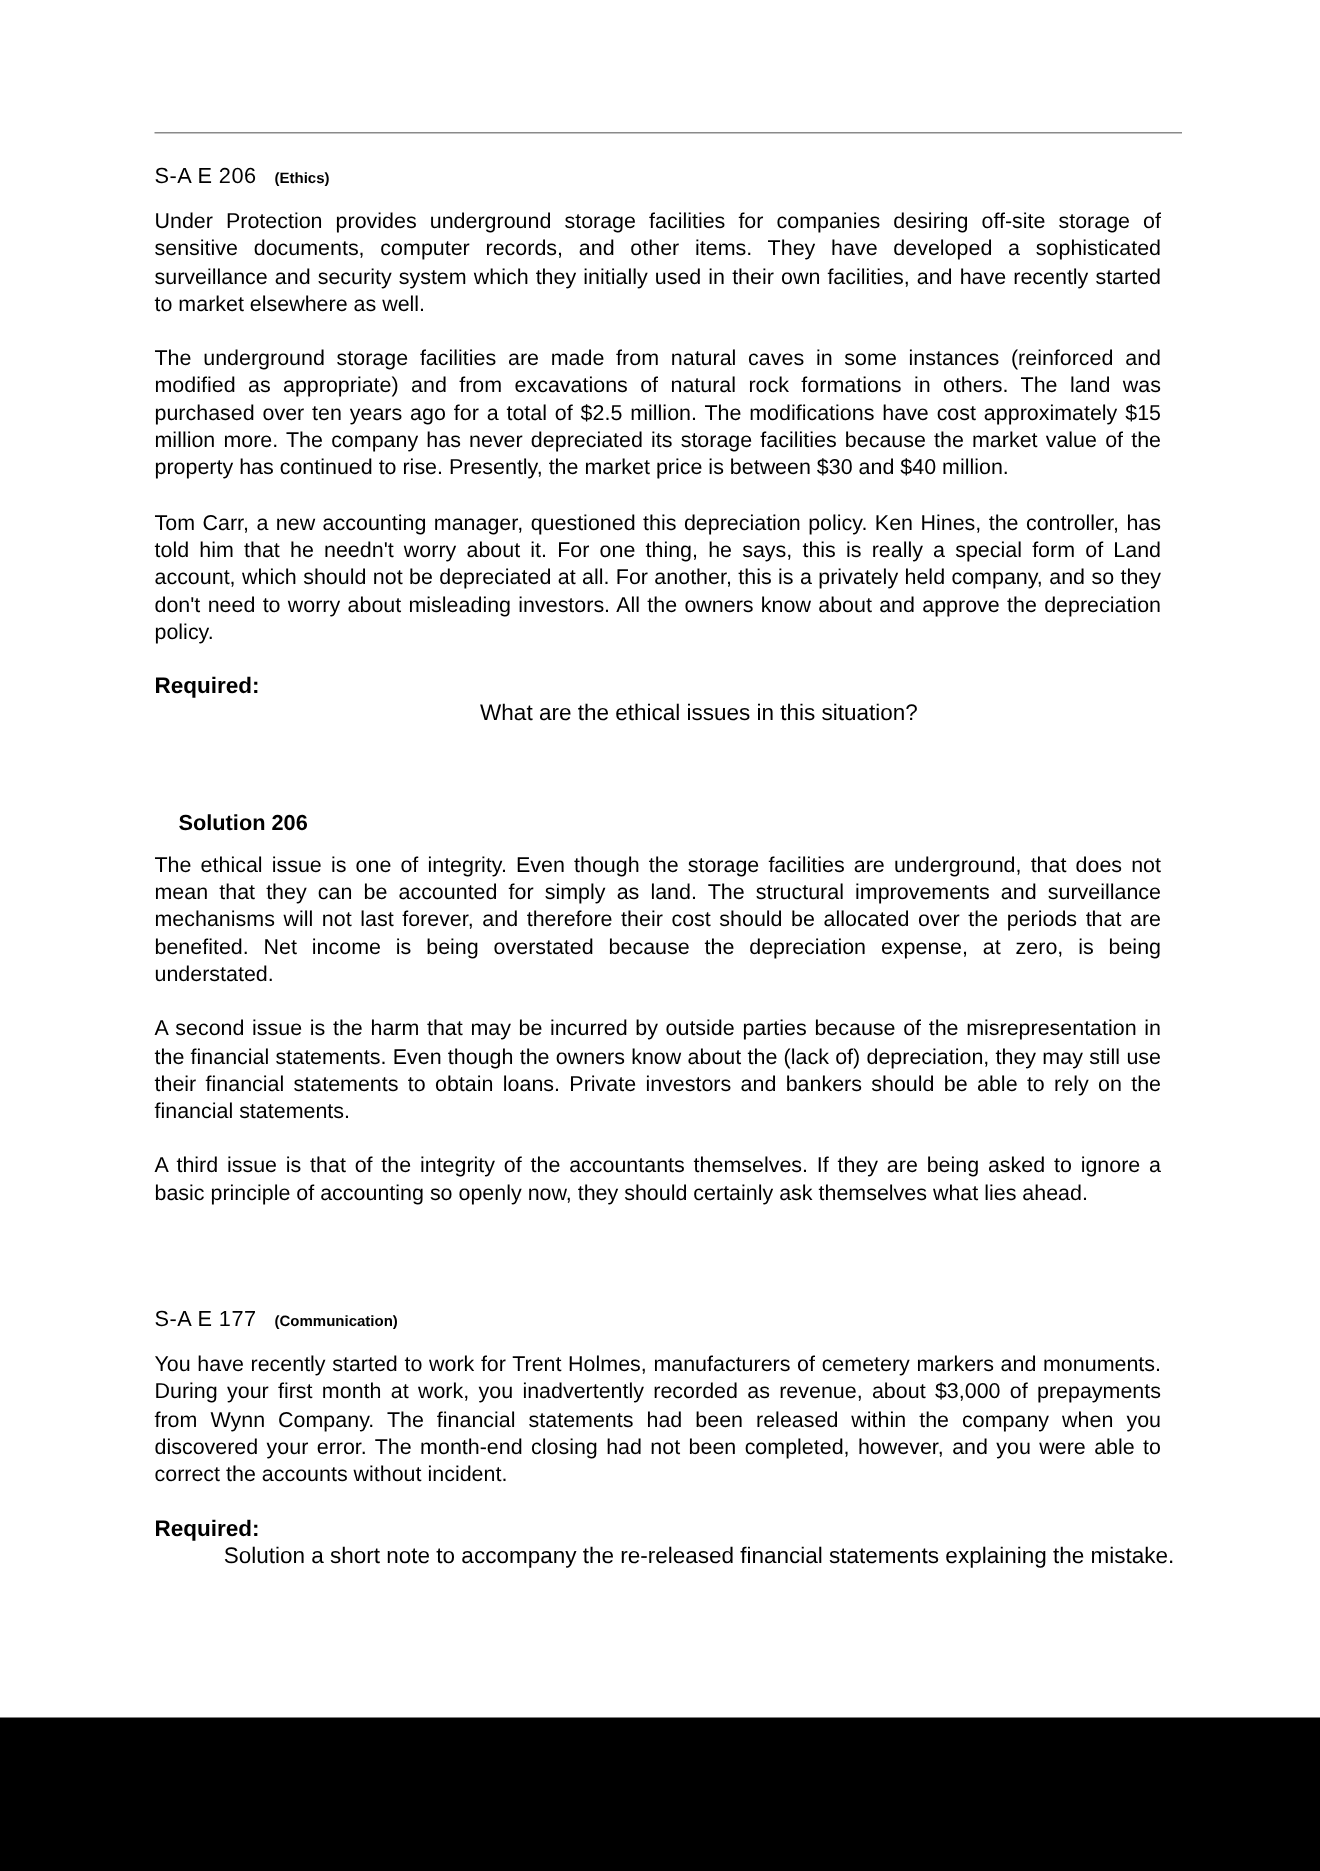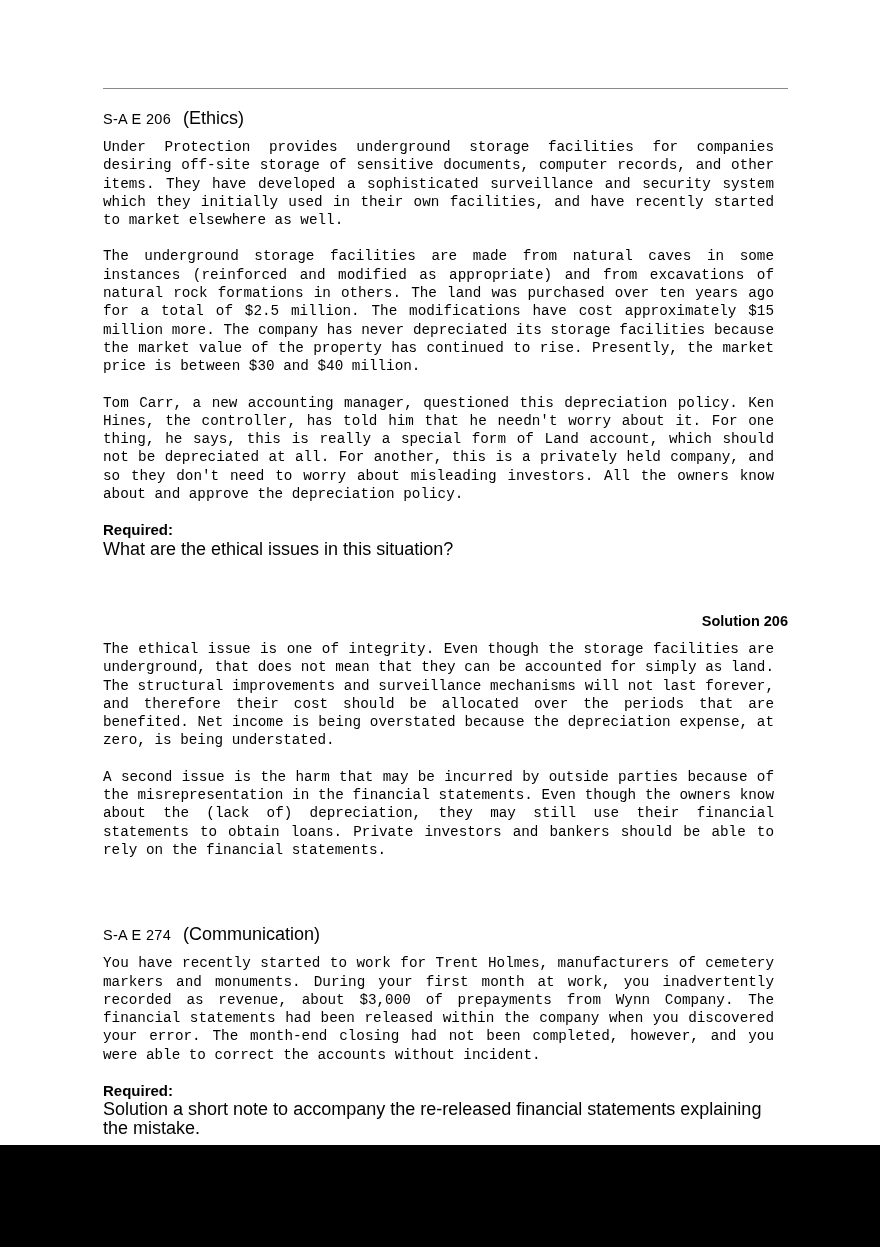--- a/index.html
+++ b/index.html
@@ -32,54 +32,53 @@
     font-size: 14.5px;
     line-height: 18px;
     margin: 0 0 10px 0;
     white-space: nowrap;
   }
   .section-heading .code {
     font-weight: normal;
     letter-spacing: 0.3px;
   }
   .section-heading .kind {
-    font-weight: normal;
+    font-weight: bold;
     margin-left: 12px;
-    font-size: 18px;
+    font-size: 10px;
   }
   p.body-para {
     font-size: 14.3px;
     line-height: 18.3px;
     text-align: justify;
     margin: 0 14px 18px 0;
     hyphens: none;
-    font-family: Liberation Mono, monospace;
   }
   p.body-para:last-child {
     margin-bottom: 0;
   }
   .req-block {
     margin: 0 0 18px 0;
   }
   .req-label {
     font-weight: bold;
     font-size: 15px;
     line-height: 18.3px;
   }
   .req-text {
-    font-size: 18px;
+    font-size: 15px;
     line-height: 18.3px;
-    text-align: left;
+    text-align: center;
+    margin-left: 41px;
   }
   .solution-heading {
     font-weight: bold;
     font-size: 14.5px;
     line-height: 18px;
     margin: 0 0 10px 16px;
-    text-align: right;
   }
   .gap-before-solution {
     height: 36px;
   }
   .gap-before-next-section {
     height: 48px;
   }
   .bottom-band {
     position: absolute;
     left: 0;
@@ -110,25 +109,26 @@
       <div class="req-label">Required:</div>
       <div class="req-text">What are the ethical issues in this situation?</div>
     </div>
 
     <div class="gap-before-solution"></div>
 
     <div class="solution-heading">Solution 206</div>
 
     <p class="body-para">The ethical issue is one of integrity. Even though the storage facilities are underground, that does not mean that they can be accounted for simply as land. The structural improvements and surveillance mechanisms will not last forever, and therefore their cost should be allocated over the periods that are benefited. Net income is being overstated because the depreciation expense, at zero, is being understated.</p>
     <p class="body-para">A second issue is the harm that may be incurred by outside parties because of the misrepresentation in the financial statements. Even though the owners know about the (lack of) depreciation, they may still use their financial statements to obtain loans. Private investors and bankers should be able to rely on the financial statements.</p>
+    <p class="body-para">A third issue is that of the integrity of the accountants themselves. If they are being asked to ignore a basic principle of accounting so openly now, they should certainly ask themselves what lies ahead.</p>
 
     <div class="gap-before-next-section"></div>
 
     <div class="section-heading">
-      <span class="code">S-A E  274</span><span class="kind">(Communication)</span>
+      <span class="code">S-A E  177</span><span class="kind">(Communication)</span>
     </div>
 
     <p class="body-para">You have recently started to work for Trent Holmes, manufacturers of cemetery markers and monuments. During your first month at work, you inadvertently recorded as revenue, about $3,000 of prepayments from Wynn Company. The financial statements had been released within the company when you discovered your error. The month-end closing had not been completed, however, and you were able to correct the accounts without incident.</p>
 
     <div class="req-block">
       <div class="req-label">Required:</div>
       <div class="req-text">Solution a short note to accompany the re-released financial statements explaining the mistake.</div>
     </div>
 
   </div>

